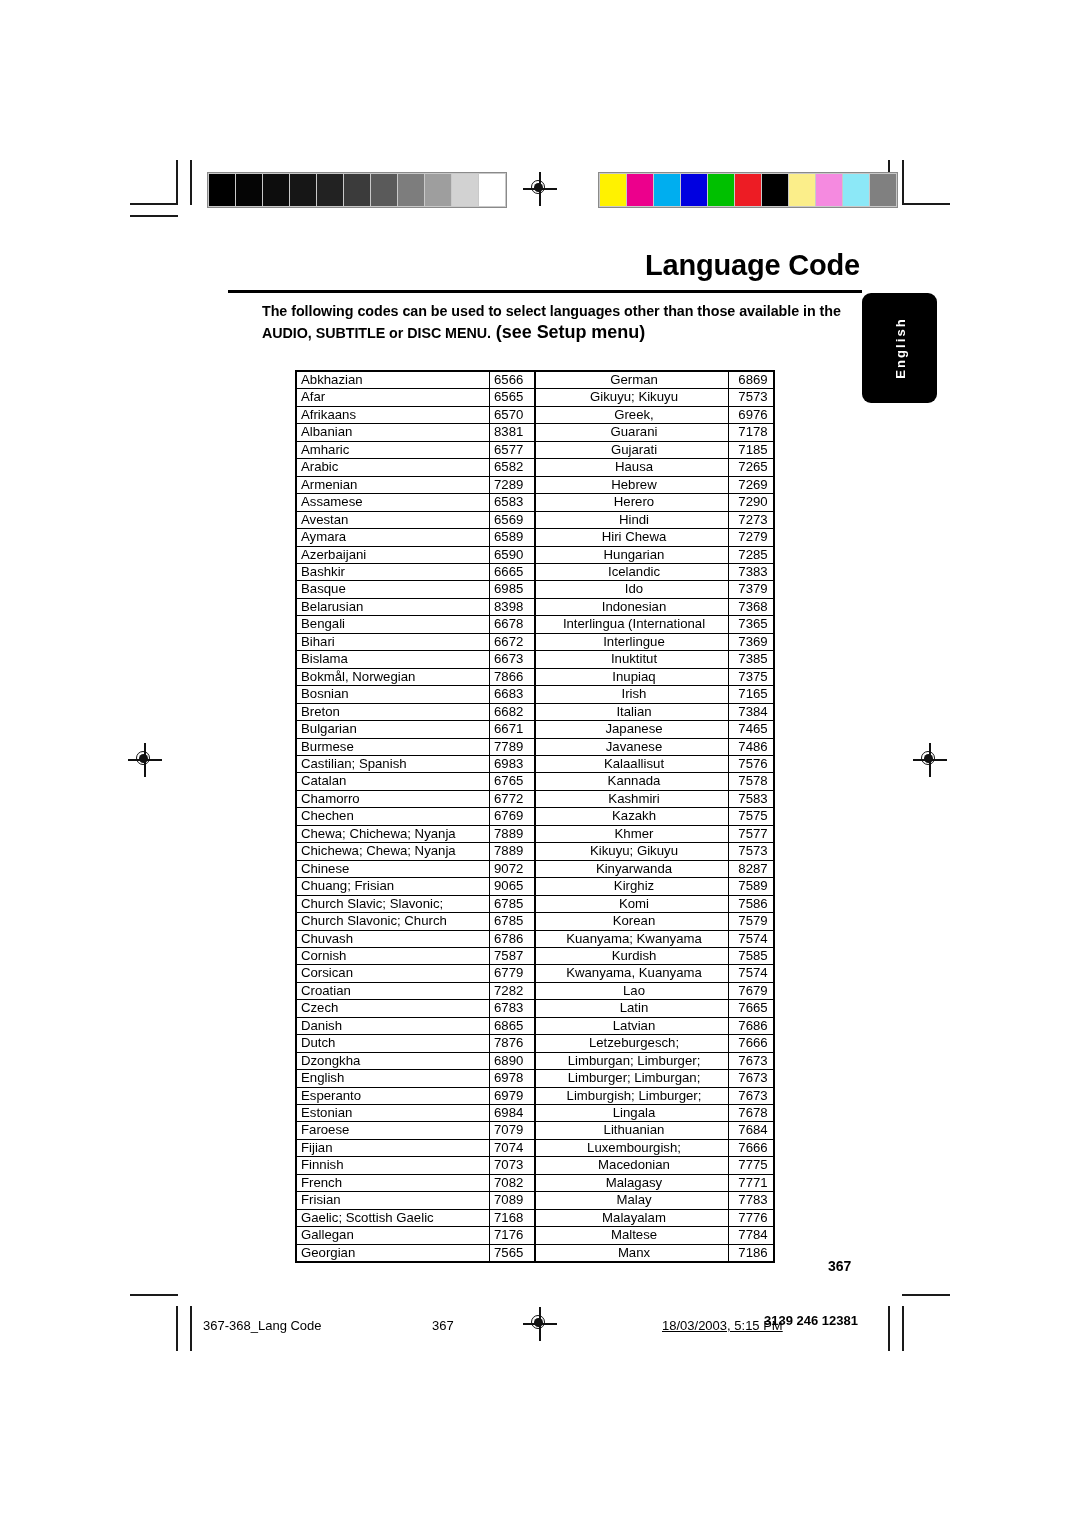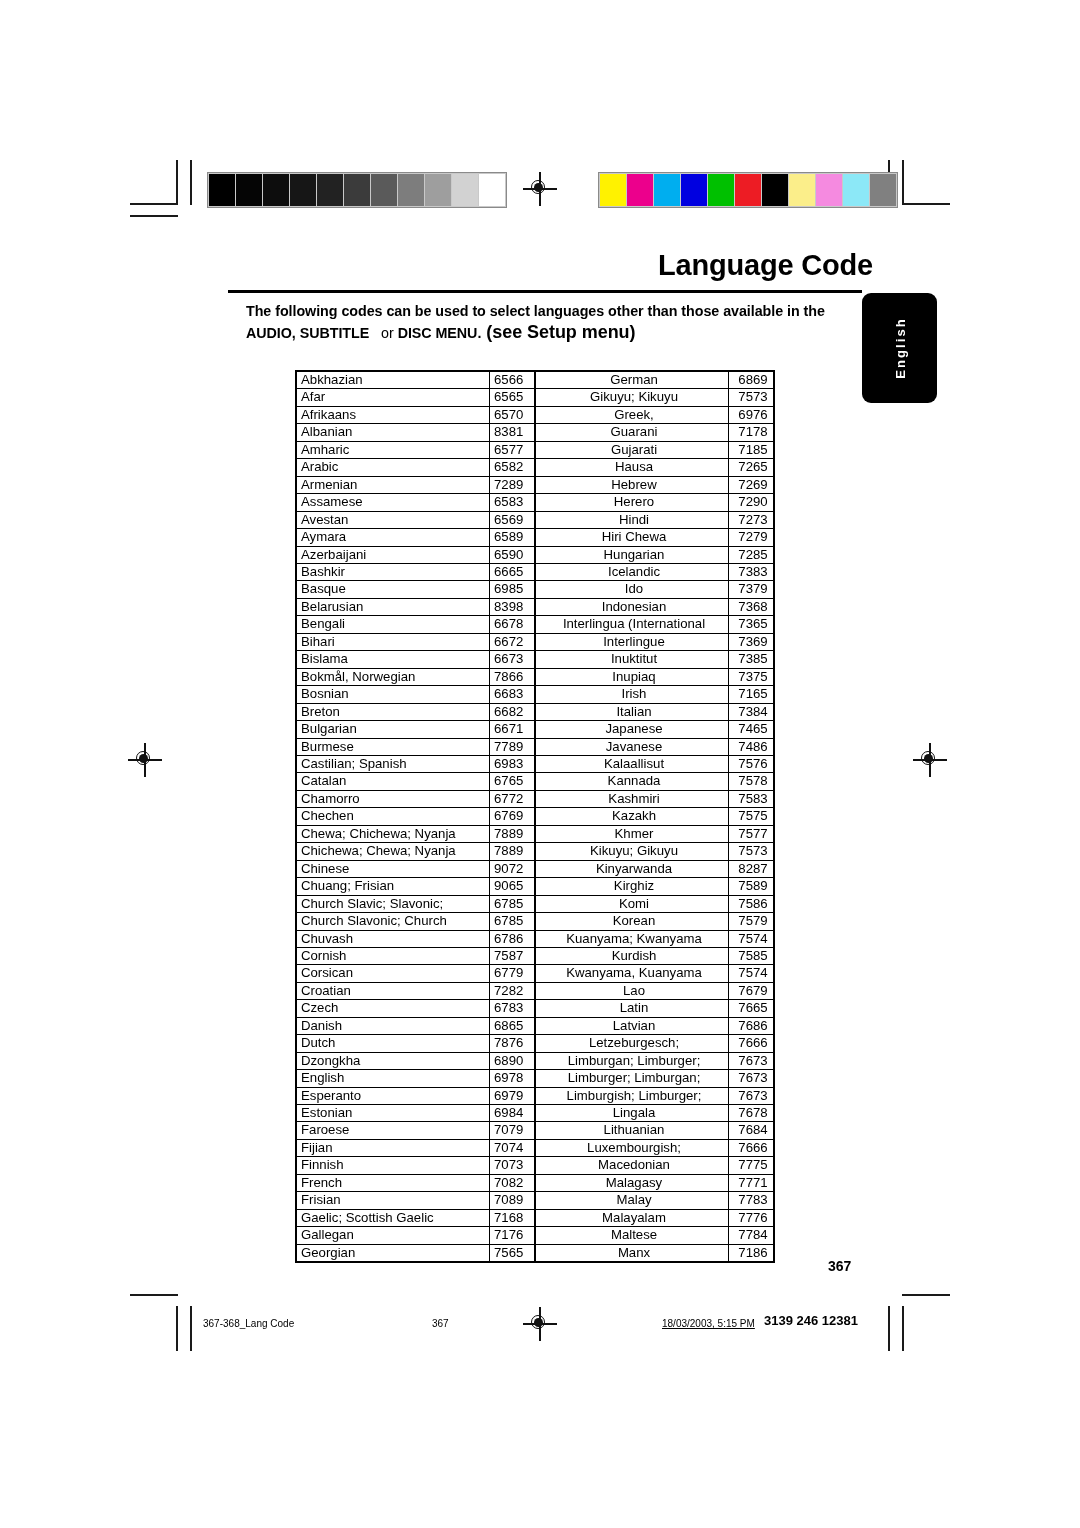--- a/index.html
+++ b/index.html
@@ -59,47 +59,47 @@
   .calbar .swatch {
     width: 26px;
     height: 32px;
     margin-right: 1px;
   }
   .calbar .swatch:last-child { margin-right: 0; }
 
   
   .page-title {
     position: absolute;
-    right: 207px;
+    right: 220px;
     top: 249px;
     font-size: 29px;
     font-weight: bold;
     letter-spacing: -0.2px;
     white-space: nowrap;
   }
   .title-rule {
     position: absolute;
     left: 228px;
     top: 290px;
     width: 634px;
     height: 3px;
     background: #000;
   }
 
   .intro {
     position: absolute;
-    left: 246px;
+    left: 262px;
     top: 301px;
     width: 600px;
     font-size: 14.3px;
     font-weight: bold;
     line-height: 20.5px;
     letter-spacing: -0.05px;
   }
-  .intro .light { font-weight: normal; margin-left: 8px; }
+  .intro .light { font-weight: bold; }
   .intro .note { font-weight: bold; font-size: 18px; }
 
   
   .lang-tab {
     position: absolute;
     left: 862px;
     top: 293px;
     width: 75px;
     height: 110px;
     background: #000000;
@@ -146,21 +146,21 @@
     left: 828px;
     top: 1258px;
     font-size: 14px;
     font-weight: bold;
   }
 
   
   .footer-slug {
     position: absolute;
     top: 1318px;
-    font-size: 10px;
+    font-size: 13px;
     white-space: nowrap;
   }
   #slug-file { left: 203px; }
   #slug-page { left: 432px; }
   #slug-date { left: 662px; text-decoration: underline; }
   #slug-partno {
     left: 764px;
     top: 1313px;
     font-size: 13px;
     font-weight: bold;

